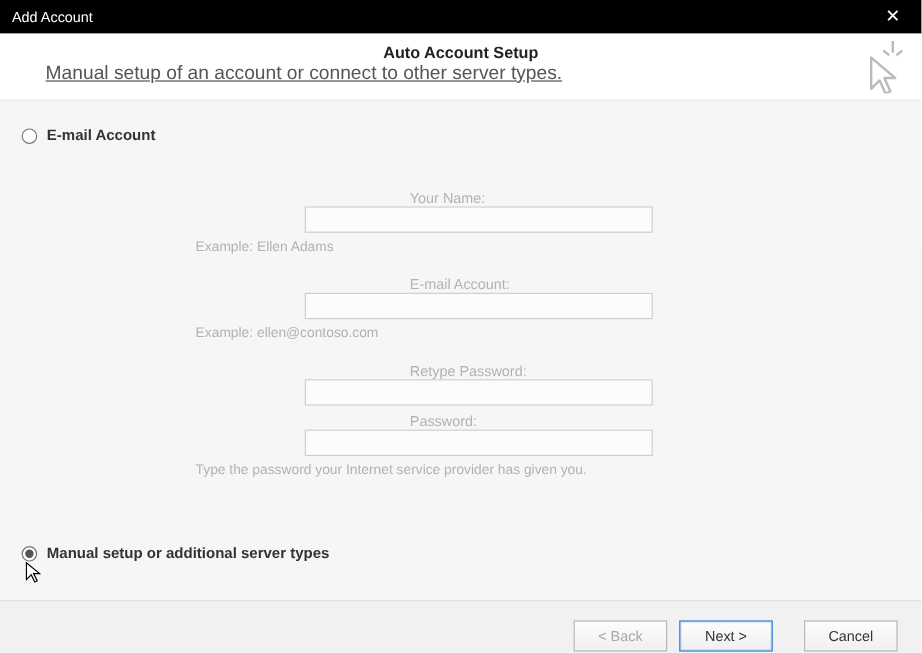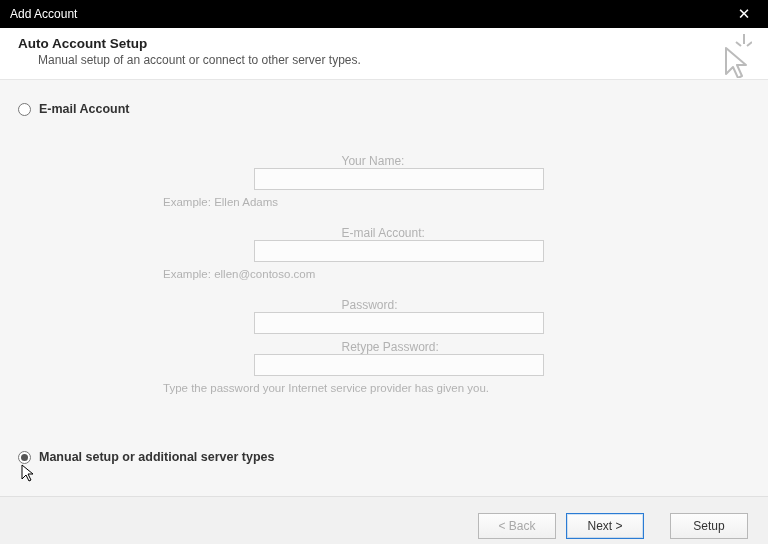--- a/index.html
+++ b/index.html
@@ -31,26 +31,28 @@
     .header {
       background: #fff;
       padding: 8px 18px 12px 18px;
       position: relative;
       border-bottom: 1px solid #e6e6e6;
     }
     .header h1 {
       font-size: 13.5px;
       font-weight: 600;
       color: #222;
+      text-align: center;
     }
     .header .subtitle {
-      font-size: 12px;
+      font-size: 16px;
       color: #555;
       margin-left: 20px;
       margin-top: 2px;
+      text-decoration: underline;
     }
     .wizard-icon {
       position: absolute;
       right: 16px;
       top: 6px;
       width: 44px;
       height: 44px;
       color: #bbb;
     }
     
@@ -198,39 +200,39 @@
     </div>
     <div class="hint">Example: Ellen Adams</div>
 
     <div class="form-row">
       <span class="form-label">E-mail Account:</span>
       <input type="text" class="text-input" disabled="" style="">
     </div>
     <div class="hint">Example: ellen@contoso.com</div>
 
     <div class="form-row">
+      <span class="form-label">Retype Password:</span>
+      <input type="password" class="text-input" disabled="" style="">
+    </div>
+    <div class="form-row">
       <span class="form-label">Password:</span>
-      <input type="password" class="text-input" disabled="" style="">
-    </div>
-    <div class="form-row">
-      <span class="form-label">Retype Password:</span>
       <input type="password" class="text-input" disabled="" style="">
     </div>
     <div class="hint tight">Type the password your Internet service provider has given you.</div>
 
   </div>
 
   <div class="radio-row manual-row">
     <span class="radio selected"></span>
     <span class="radio-label">Manual setup or additional server types</span>
   </div>
 
   <svg class="cursor-pointer" viewBox="0 0 16 18">
     <path d="M1 1 L1 15 L5 11 L8 17 L10 16 L7 10 L12 10 Z" fill="#fff" stroke="#000" stroke-width="1"></path>
   </svg>
 
 </div>
 
 <div class="footer">
   <button class="btn disabled">&lt; Back</button>
   <button class="btn primary">Next &gt;</button>
-  <button class="btn cancel">Setup</button>
+  <button class="btn cancel">Cancel</button>
 </div>
 
 </body></html>

